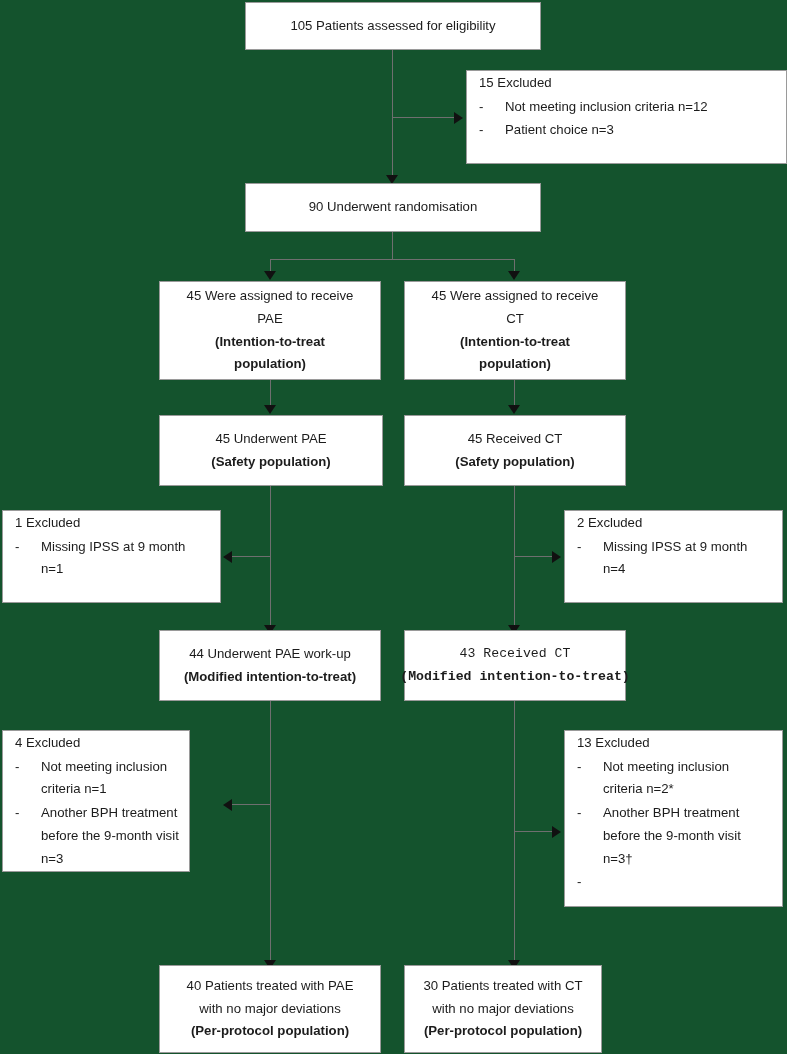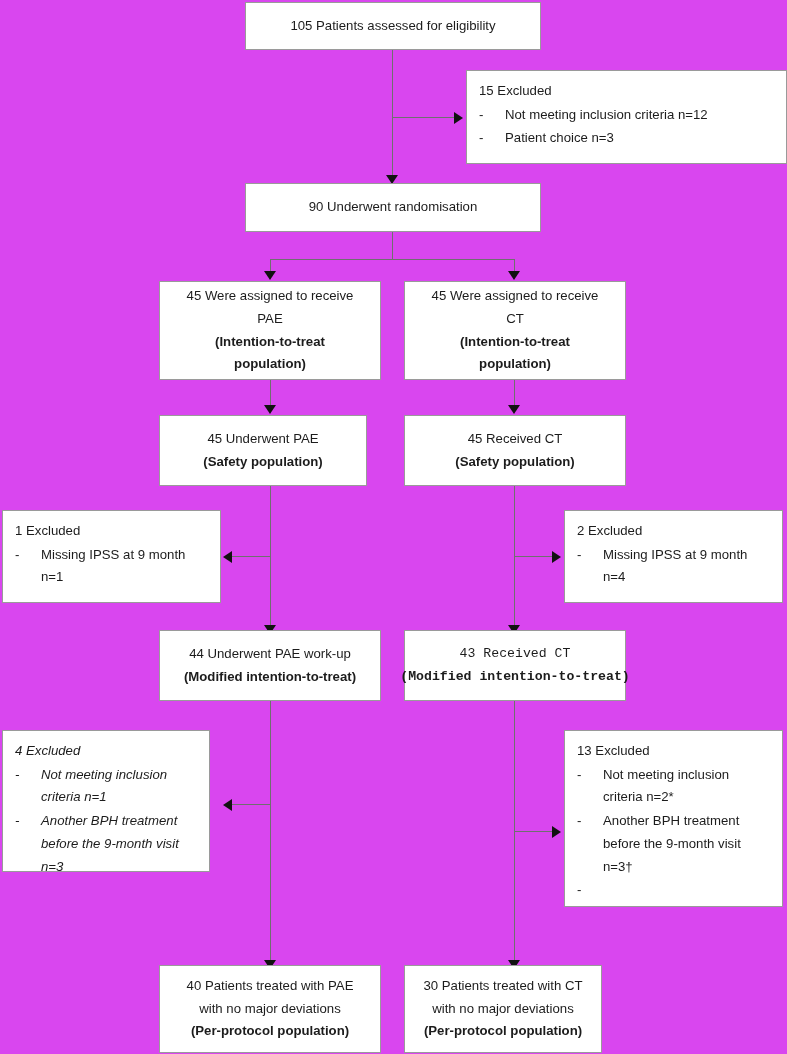--- a/index.html
+++ b/index.html
@@ -4,21 +4,21 @@
 <style>
   html, body {
     margin: 0;
     padding: 0;
     background: #ffffff;
   }
   #canvas {
     position: relative;
     width: 787px;
     height: 1054px;
-    background: #d946ef;
+    background: #14532d;
     font-family: "Liberation Sans", sans-serif;
     color: #1a1a1a;
     overflow: hidden;
   }
   
   .box {
     position: absolute;
     box-sizing: border-box;
     border: 1px solid #9a9a9a;
     background: #ffffff;
@@ -27,21 +27,21 @@
     color: #1c1c1c;
   }
   .box.center {
     display: flex;
     flex-direction: column;
     align-items: center;
     justify-content: center;
     text-align: center;
   }
   .box.excl {
-    padding: 9px 10px 9px 12px;
+    padding: 1px 10px 9px 12px;
     text-align: left;
   }
   .bold { font-weight: bold; }
   .line { display: block; white-space: nowrap; }
 
   
   .excl-title { display: block; margin-bottom: 1px; }
   .bullet {
     display: flex;
     align-items: flex-start;
@@ -156,21 +156,21 @@
     <span class="line bold">population)</span>
   </div>
 
   <div class="box center" style="left:404px; top:281px; width:222px; height:99px; padding:0 8px;">
     <span class="line">45 Were assigned to receive</span>
     <span class="line">CT</span>
     <span class="line bold">(Intention-to-treat</span>
     <span class="line bold">population)</span>
   </div>
 
-  <div class="box center" style="left:159px; top:415px; width:208px; height:71px; padding:0 6px;">
+  <div class="box center" style="left:159px; top:415px; width:224px; height:71px; padding:0 6px;">
     <span class="line">45 Underwent PAE</span>
     <span class="line bold">(Safety population)</span>
   </div>
 
   <div class="box center" style="left:404px; top:415px; width:222px; height:71px; padding:0 6px;">
     <span class="line">45 Received CT</span>
     <span class="line bold">(Safety population)</span>
   </div>
 
   <div class="box excl" style="left:2px; top:510px; width:219px; height:93px;">
@@ -192,21 +192,21 @@
   <div class="box center" style="left:159px; top:630px; width:222px; height:71px; padding:0 4px;">
     <span class="line">44 Underwent PAE work-up</span>
     <span class="line bold">(Modified intention-to-treat)</span>
   </div>
 
   <div class="box center" style="left:404px; top:630px; width:222px; height:71px; padding:0 4px;font-family:Liberation Mono, monospace;">
     <span class="line">43 Received CT</span>
     <span class="line bold">(Modified intention-to-treat)</span>
   </div>
 
-  <div class="box excl" style="left:2px; top:730px; width:208px; height:142px;font-style:italic;">
+  <div class="box excl" style="left:2px; top:730px; width:188px; height:142px;">
     <span class="excl-title">4 Excluded</span>
     <div class="bullet">
       <span class="dash">-</span>
       <span class="btxt">Not meeting inclusion criteria n=1</span>
     </div>
     <div class="bullet">
       <span class="dash">-</span>
       <span class="btxt">Another BPH treatment before the 9-month visit n=3</span>
     </div>
   </div>

